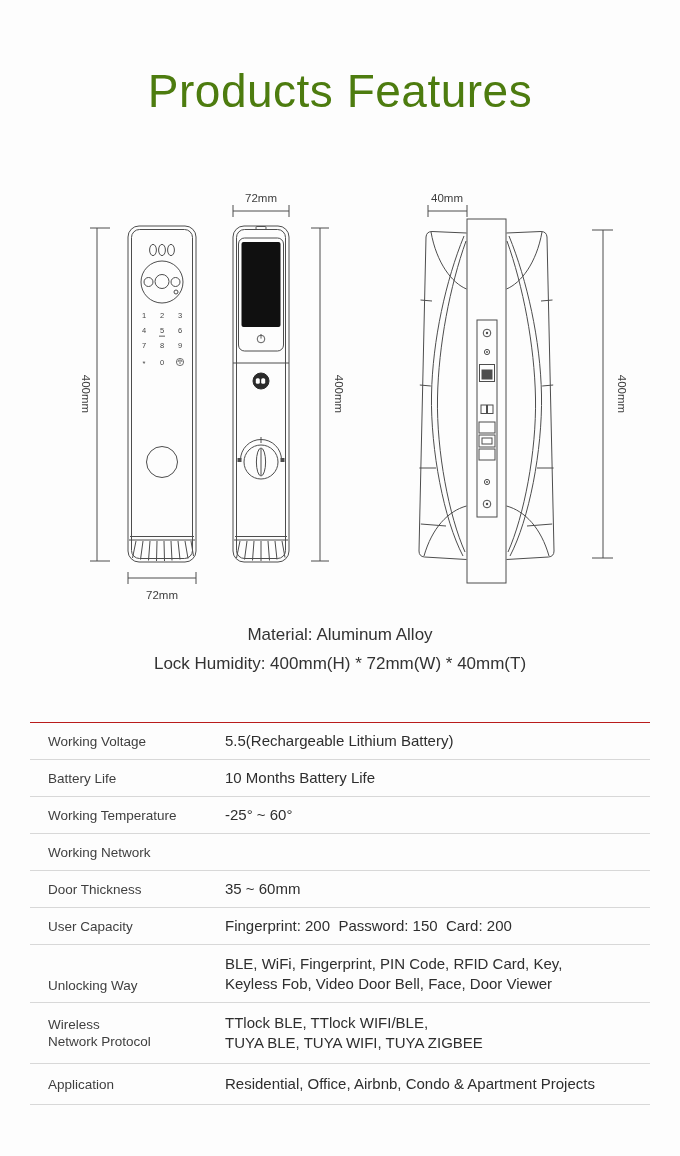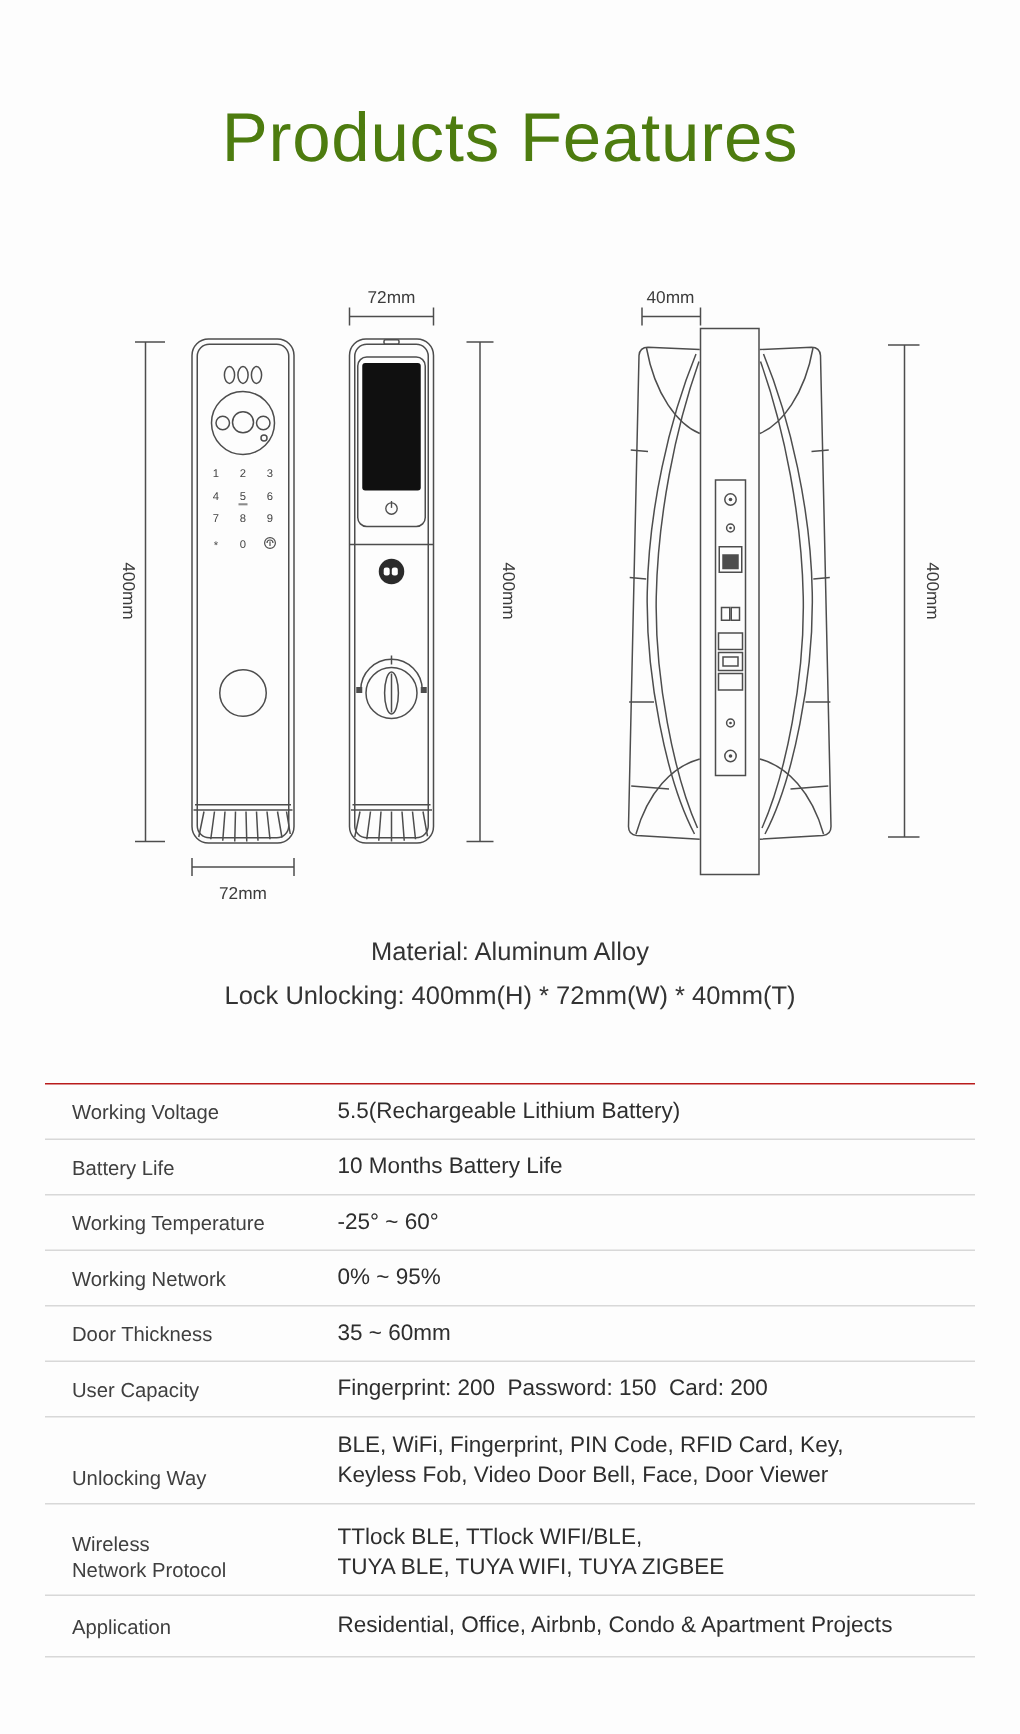--- a/index.html
+++ b/index.html
@@ -10,21 +10,21 @@
   .diagram{position:absolute;top:180px;left:0;width:680px;height:430px;}
   .diagram svg{display:block;}
   .dim-text{font-size:11.5px;fill:#3c3c3c;}
   .material{position:absolute;top:620px;left:0;width:680px;text-align:center;
     font-size:17px;color:#333;line-height:29px;}
   .spec-table{position:absolute;top:722px;left:30px;width:620px;border-top:1px solid #b91c1c;}
   .spec-row{display:flex;align-items:center;border-bottom:1px solid #d8d8d8;
     padding:8px 0 8px 18px;box-sizing:border-box;}
   .spec-row:nth-child(-n+6){min-height:37px;}
   .spec-row:nth-child(7){min-height:58px;align-items:flex-end;}
-  .spec-row:nth-child(8){min-height:61px;align-items:flex-end;}
+  .spec-row:nth-child(8){min-height:61px;}
   .spec-row:nth-child(9){min-height:41px;}
   .spec-label{width:177px;flex:0 0 177px;font-size:13.5px;color:#3f3f3f;
     line-height:17px;white-space:pre-wrap;}
   .spec-value{flex:1;font-size:15px;color:#2e2e2e;line-height:20px;white-space:pre-wrap;padding-right:10px;}
 </style>
 </head>
 <body>
 
 <div class="page">
 
@@ -204,39 +204,38 @@
           <line x1="592" y1="230" x2="613" y2="230"></line>
           <line x1="592" y1="558" x2="613" y2="558"></line>
           <text class="dim-text" x="618" y="394" text-anchor="middle" stroke="none" fill="#3c3c3c" transform="rotate(90 618 394)">400mm</text>
         </g>
       </g>
     </svg>
   </div>
 
   <div class="material">
     <div>Material: Aluminum Alloy</div>
-    <div>Lock Unlocking: 400mm(H) * 72mm(W) * 40mm(T)</div>
+    <div>Lock Humidity: 400mm(H) * 72mm(W) * 40mm(T)</div>
   </div>
 
   <div class="spec-table">
     <div class="spec-row">
       <div class="spec-label">Working Voltage</div>
       <div class="spec-value">5.5(Rechargeable Lithium Battery)</div>
     </div>
     <div class="spec-row">
       <div class="spec-label">Battery Life</div>
       <div class="spec-value">10 Months Battery Life</div>
     </div>
     <div class="spec-row">
       <div class="spec-label">Working Temperature</div>
       <div class="spec-value">-25° ~ 60°</div>
     </div>
     <div class="spec-row">
       <div class="spec-label">Working Network</div>
-      <div class="spec-value">0% ~ 95%</div>
     </div>
     <div class="spec-row">
       <div class="spec-label">Door Thickness</div>
       <div class="spec-value">35 ~ 60mm</div>
     </div>
     <div class="spec-row">
       <div class="spec-label">User Capacity</div>
       <div class="spec-value">Fingerprint: 200  Password: 150  Card: 200</div>
     </div>
     <div class="spec-row">

